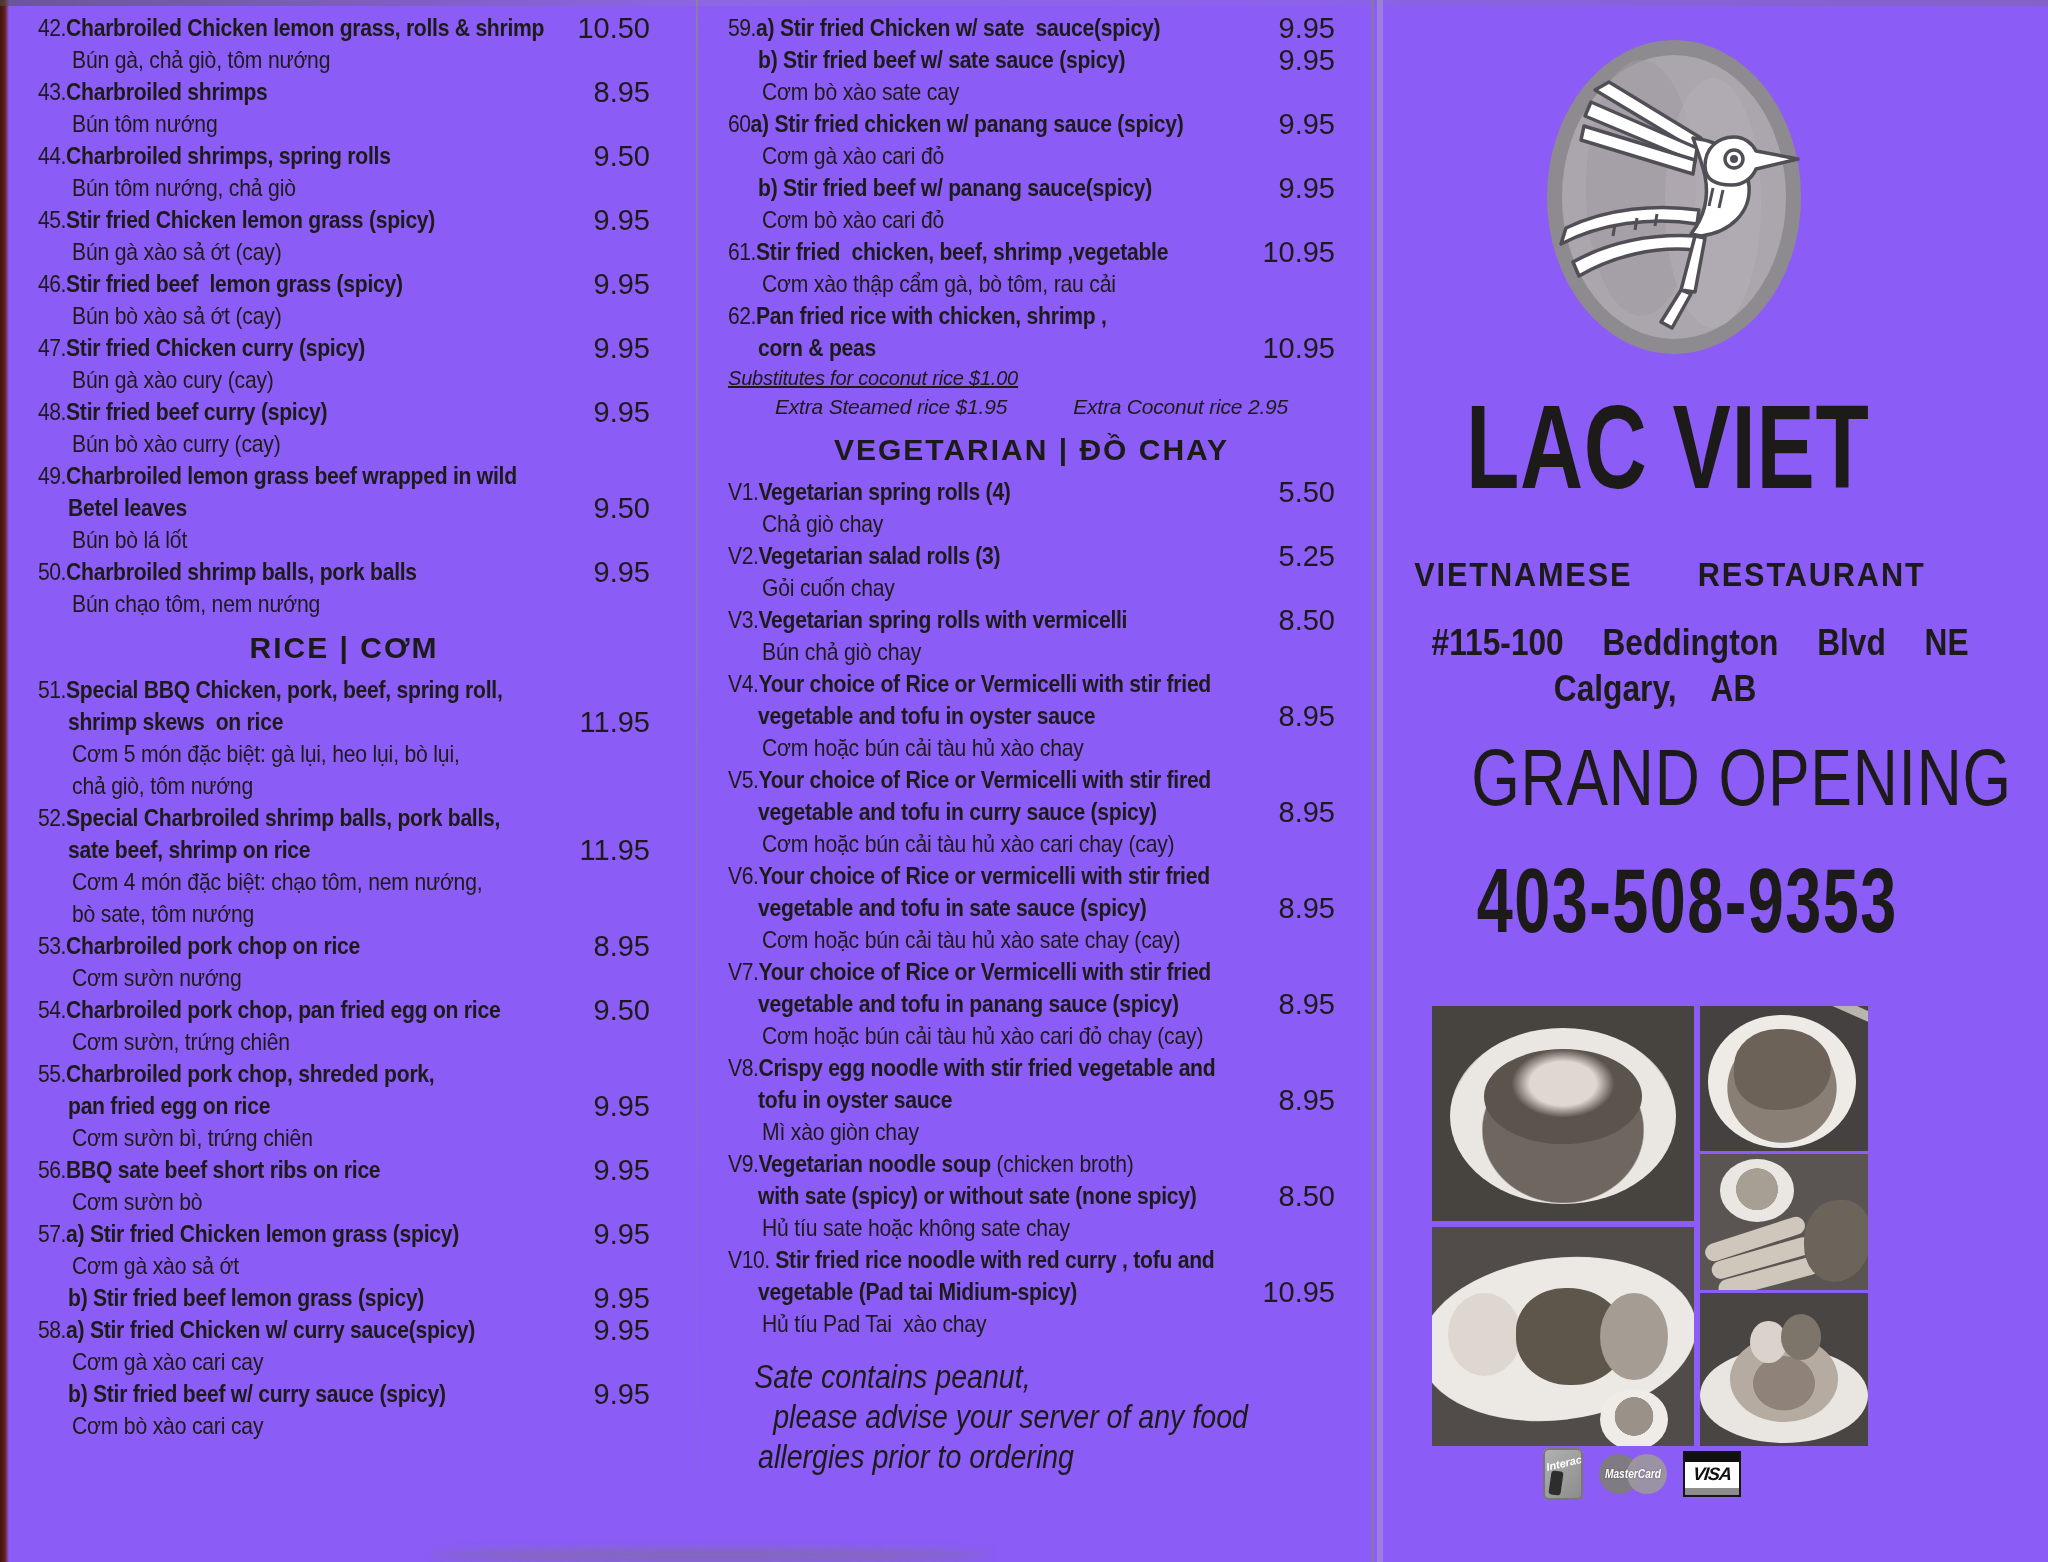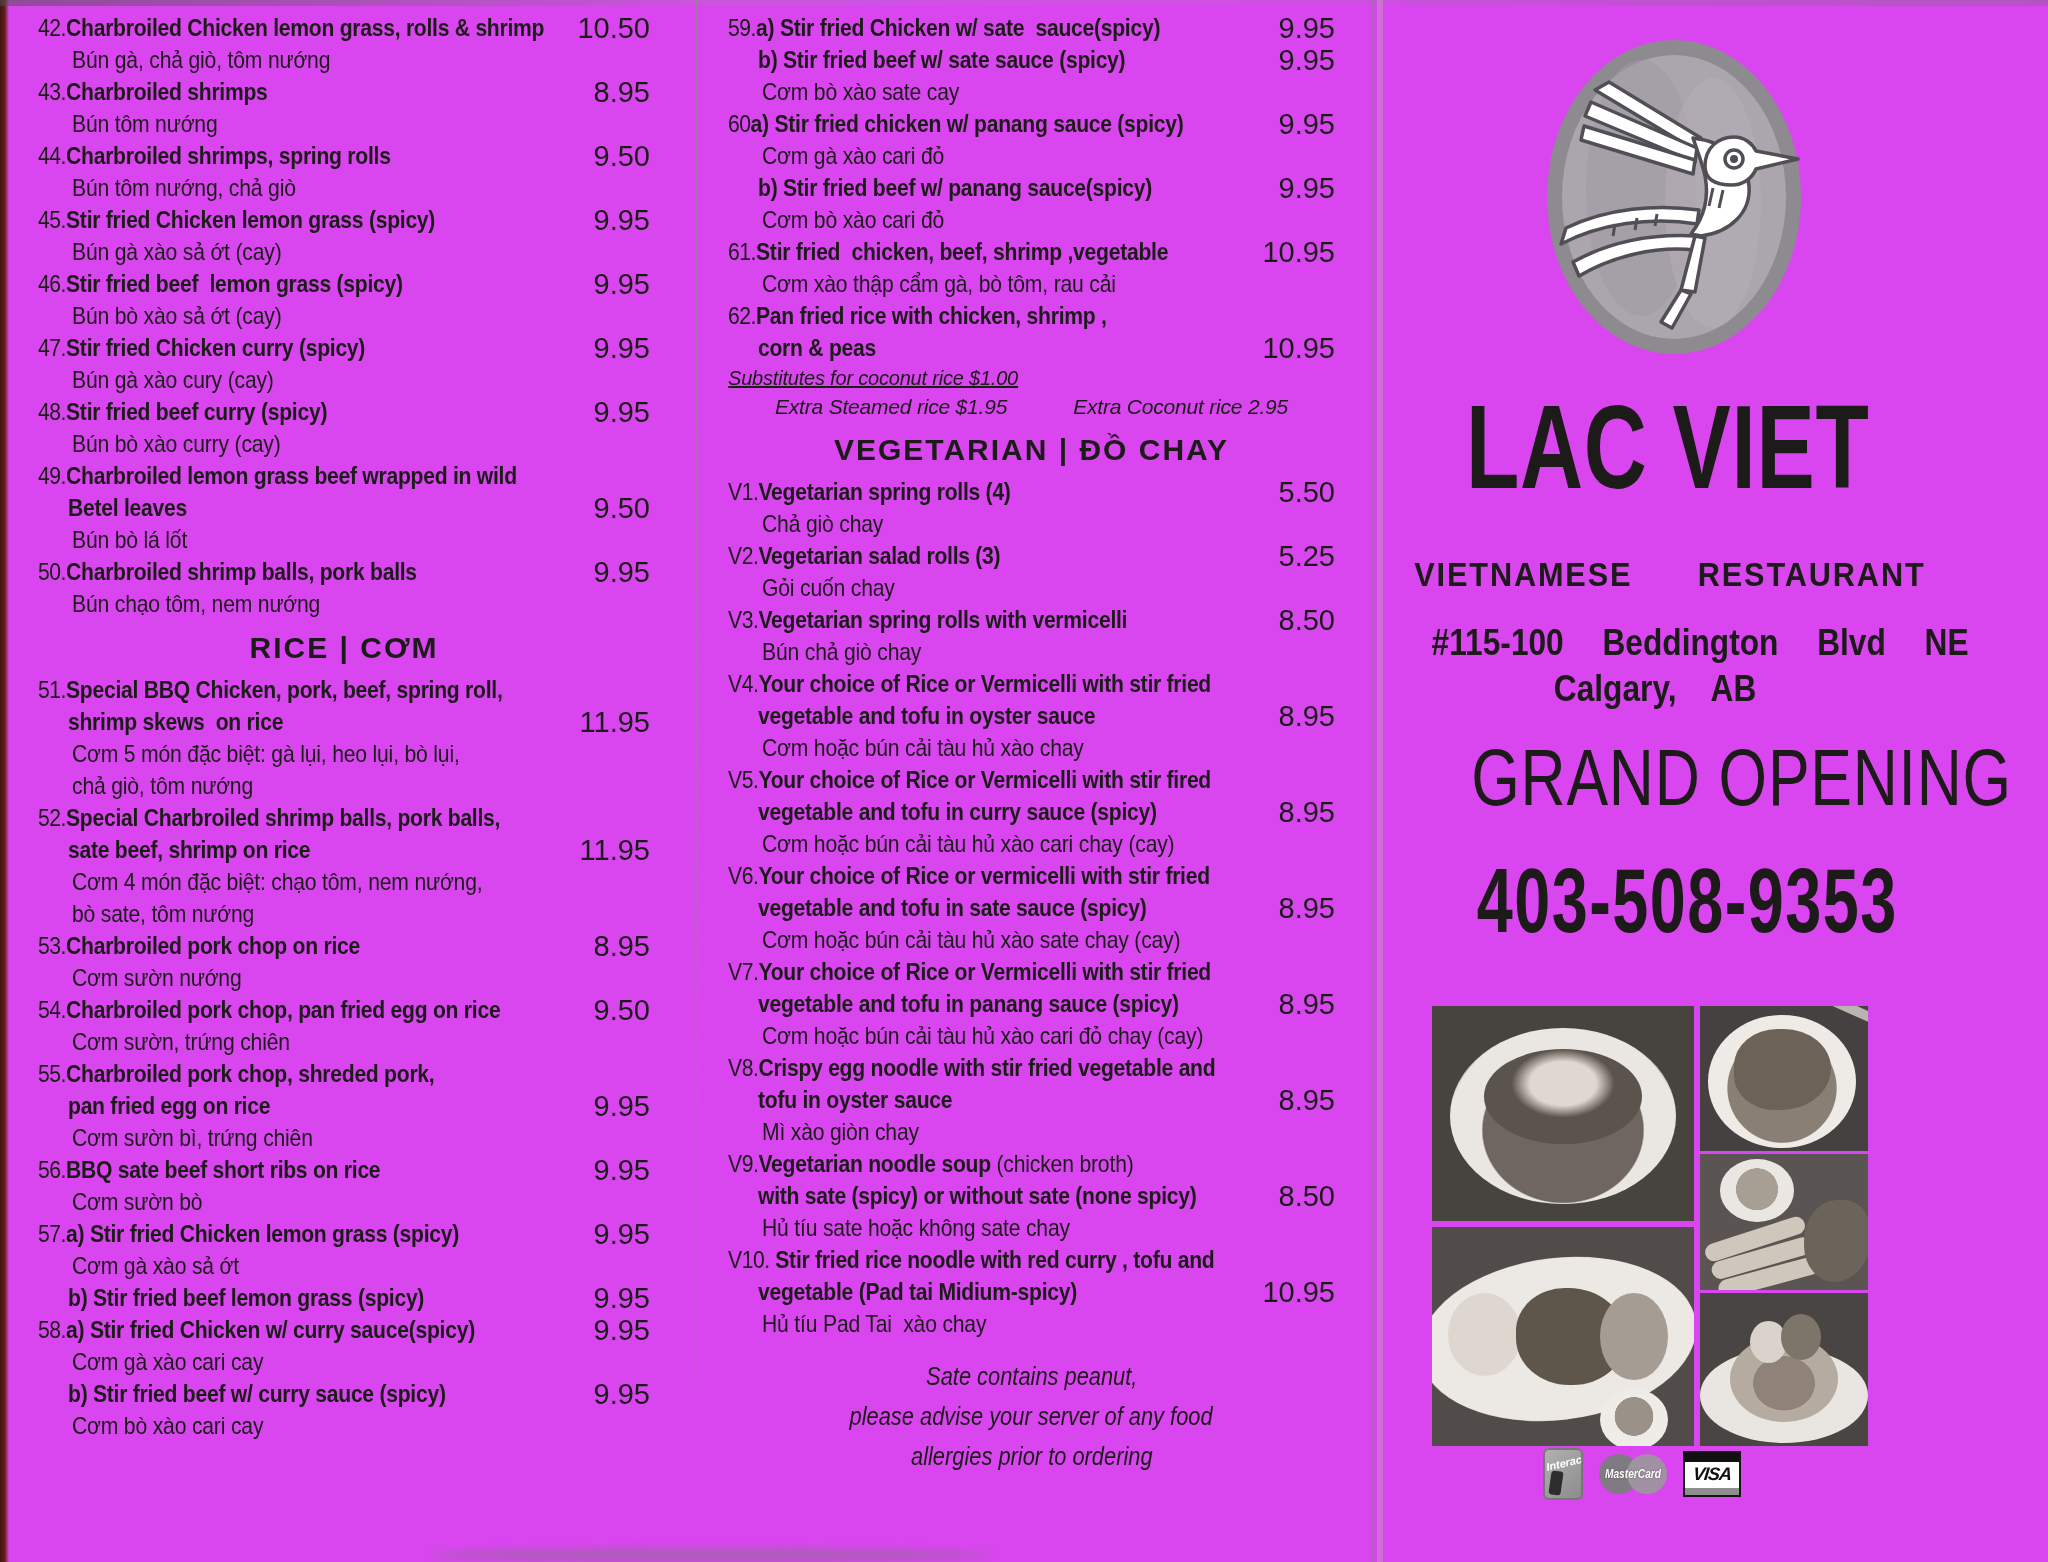--- a/index.html
+++ b/index.html
@@ -1,16 +1,16 @@
 <!DOCTYPE html>
 <html><head>
 <meta charset="utf-8">
 <style>
   html,body{margin:0;padding:0;background:#e8e8e6;}
-  .page{position:relative;width:2048px;height:1562px;background:#d946ef;overflow:hidden;
+  .page{position:relative;width:2048px;height:1562px;background:#8b5cf6;overflow:hidden;
         font-family:"Liberation Sans","DejaVu Sans",sans-serif;color:#1c1b1a;}
   
   .edge-left{position:absolute;left:0;top:0;width:9px;height:1562px;
              background:linear-gradient(to right,#3f1210,#662019 55%,rgba(102,32,25,0));}
   .edge-top{position:absolute;left:0;top:0;width:2048px;height:6px;
             background:linear-gradient(to right,rgba(80,80,80,.55),rgba(150,150,150,.18) 35%,rgba(150,150,150,.10) 60%,rgba(110,110,110,.35));}
   .fold1{position:absolute;left:696px;top:0;width:2px;height:1562px;
          background:linear-gradient(to bottom,rgba(140,137,134,.75),rgba(140,137,134,.25) 70%,rgba(140,137,134,0));}
   .fold2{position:absolute;left:1371px;top:0;width:3px;height:1562px;background:rgba(135,132,129,.55);}
   .fold2b{position:absolute;left:1377px;top:0;width:6px;height:1562px;background:rgba(190,187,184,.35);}
@@ -24,21 +24,21 @@
   .mline.cont{padding-left:30px;}
   .mline.viet{padding-left:34px;}
   .t{display:inline-block;transform:scaleX(0.88);transform-origin:0 50%;white-space:pre;}
   .num{font-weight:400;letter-spacing:-0.5px;}
   .nm{font-weight:700;letter-spacing:-0.3px;}
   .vt,.tail{font-weight:400;letter-spacing:-0.2px;}
   .price{position:absolute;right:0;top:0;font-size:29px;font-weight:400;letter-spacing:0;}
   .mhead{font-size:30px;font-weight:700;letter-spacing:2px;text-align:center;height:44px;line-height:44px;margin:6px 0 4px;}
   .note-c{text-align:left;font-style:italic;font-size:20px;height:28px;line-height:28px;letter-spacing:-0.2px;text-decoration:underline;}
   .note-pair{display:flex;justify-content:center;gap:66px;font-style:italic;font-size:21px;height:30px;line-height:30px;letter-spacing:-0.2px;}
-  .footnote{margin-top:16px;text-align:center;font-style:italic;font-size:26px;line-height:40px;}
+  .footnote{margin-top:16px;text-align:left;font-style:italic;font-size:34px;line-height:40px;}
   .footnote .fnl{display:inline-block;transform:scaleX(0.84);}
   
   .brand{position:absolute;left:1395px;top:0;width:520px;height:1562px;}
   .bx{display:block;position:absolute;left:0;width:100%;text-align:center;white-space:pre;}
   .bx>span{display:inline-block;transform:scaleX(var(--sx,1));}
   .logo{position:absolute;left:150px;top:38px;width:258px;height:318px;}
   .title{top:392px;font-size:118px;font-weight:700;letter-spacing:1px;line-height:110px;}
   .subtitle{top:556px;font-size:33px;font-weight:700;letter-spacing:2px;word-spacing:24px;}
   .addr1{top:622px;font-size:36px;font-weight:700;word-spacing:12px;text-align:center;}
   .addr2{top:668px;font-size:36px;font-weight:700;word-spacing:10px;}

